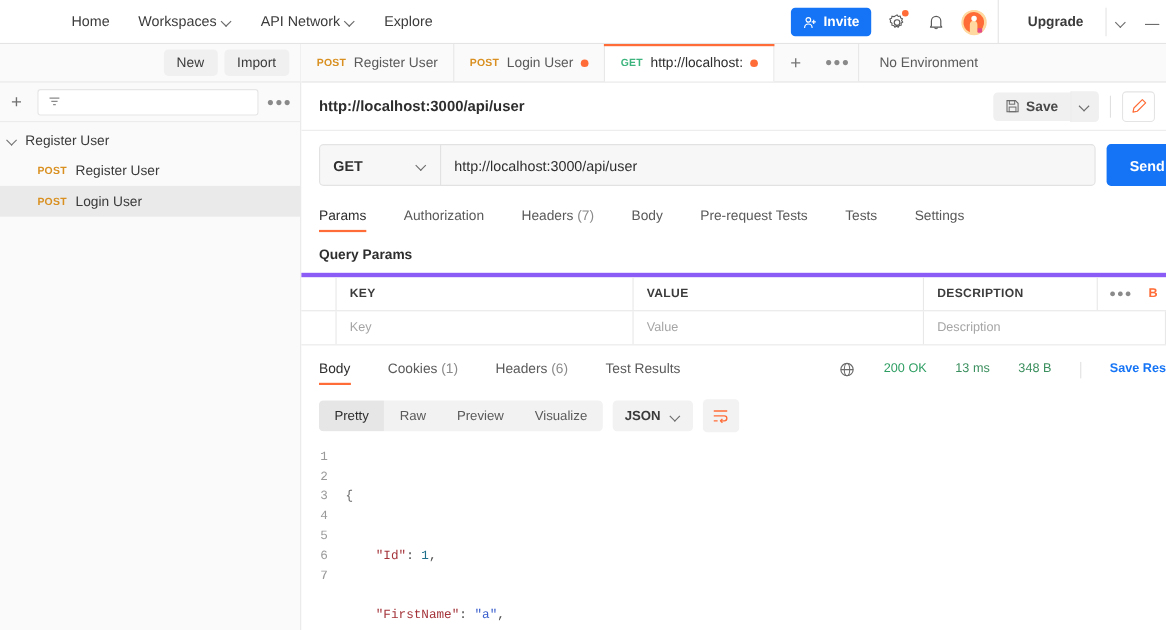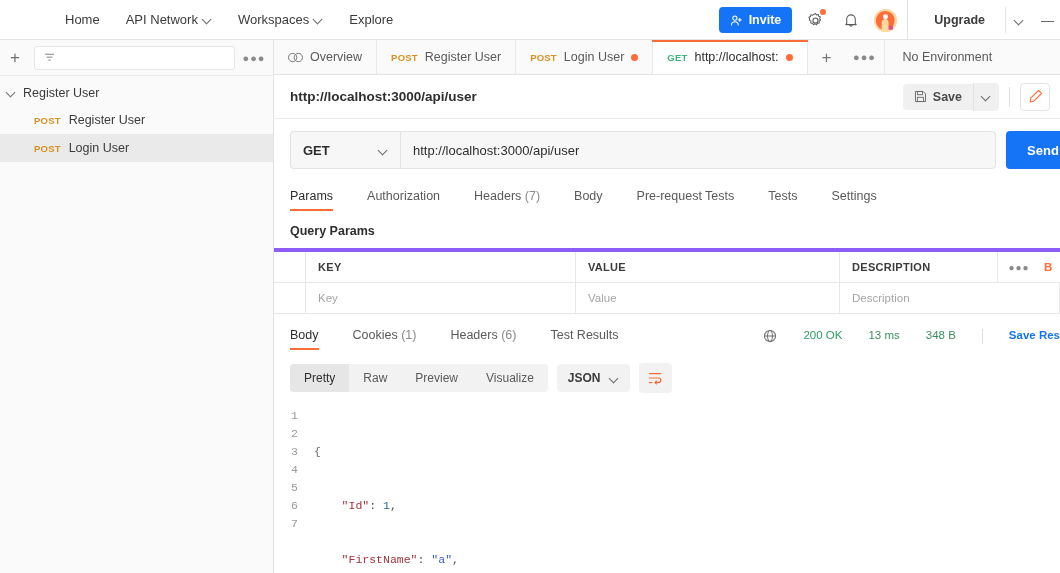--- a/index.html
+++ b/index.html
@@ -374,25 +374,25 @@
 <body>
 
 <div class="app">
 
   <div class="topbar">
     <div class="topnav">
       <div class="topnav-item">
         <span>Home</span>
       </div>
       <div class="topnav-item">
+        <span>Workspaces</span>
+        <span class="chev"></span>
+      </div>
+      <div class="topnav-item">
         <span>API Network</span>
-        <span class="chev"></span>
-      </div>
-      <div class="topnav-item">
-        <span>Workspaces</span>
         <span class="chev"></span>
       </div>
       <div class="topnav-item">
         <span>Explore</span>
       </div>
     </div>
 
 
     <div class="topright">
       <div class="invite-btn">
@@ -443,20 +443,24 @@
           <span class="chev"></span>
         </div>
         <div class="win-ctl">—</div>
       </div>
     </div>
   </div>
 
   <div class="body-split">
 
     <div class="sidebar">
+      <div class="sidebar-actions">
+        <div class="sb-btn">New</div>
+        <div class="sb-btn import">Import</div>
+      </div>
 
       <div class="filter-row">
         <div class="plus-btn">+</div>
         <div class="filter-input">
           <span>
             <svg width="13" height="13" viewBox="0 0 16 16">
               <line x1="2.5" y1="4" x2="13.5" y2="4" stroke="#8a8a8a" stroke-width="1.3"></line>
               <line x1="4.5" y1="7.6" x2="11.5" y2="7.6" stroke="#8a8a8a" stroke-width="1.3"></line>
               <line x1="6.5" y1="11.2" x2="9.5" y2="11.2" stroke="#8a8a8a" stroke-width="1.3"></line>
             </svg>
@@ -477,29 +481,20 @@
         <div class="tree-req selected">
           <span class="method-tag m-post">POST</span>
           <span>Login User</span>
         </div>
       </div>
     </div>
 
     <div class="right">
 
       <div class="tabbar">
-        <div class="tab">
-          <span>
-            <svg width="15" height="13" viewBox="0 0 18 14">
-              <circle cx="5.6" cy="7" r="5" fill="none" stroke="#7a7a7a" stroke-width="1.2"></circle>
-              <circle cx="12.4" cy="7" r="5" fill="none" stroke="#7a7a7a" stroke-width="1.2"></circle>
-            </svg>
-          </span>
-          <span>Overview</span>
-        </div>
         <div class="tab">
           <span class="method-tag m-post">POST</span>
           <span>Register User</span>
         </div>
         <div class="tab">
           <span class="method-tag m-post">POST</span>
           <span>Login User</span>
           <span class="unsaved"></span>
         </div>
         <div class="tab active">

